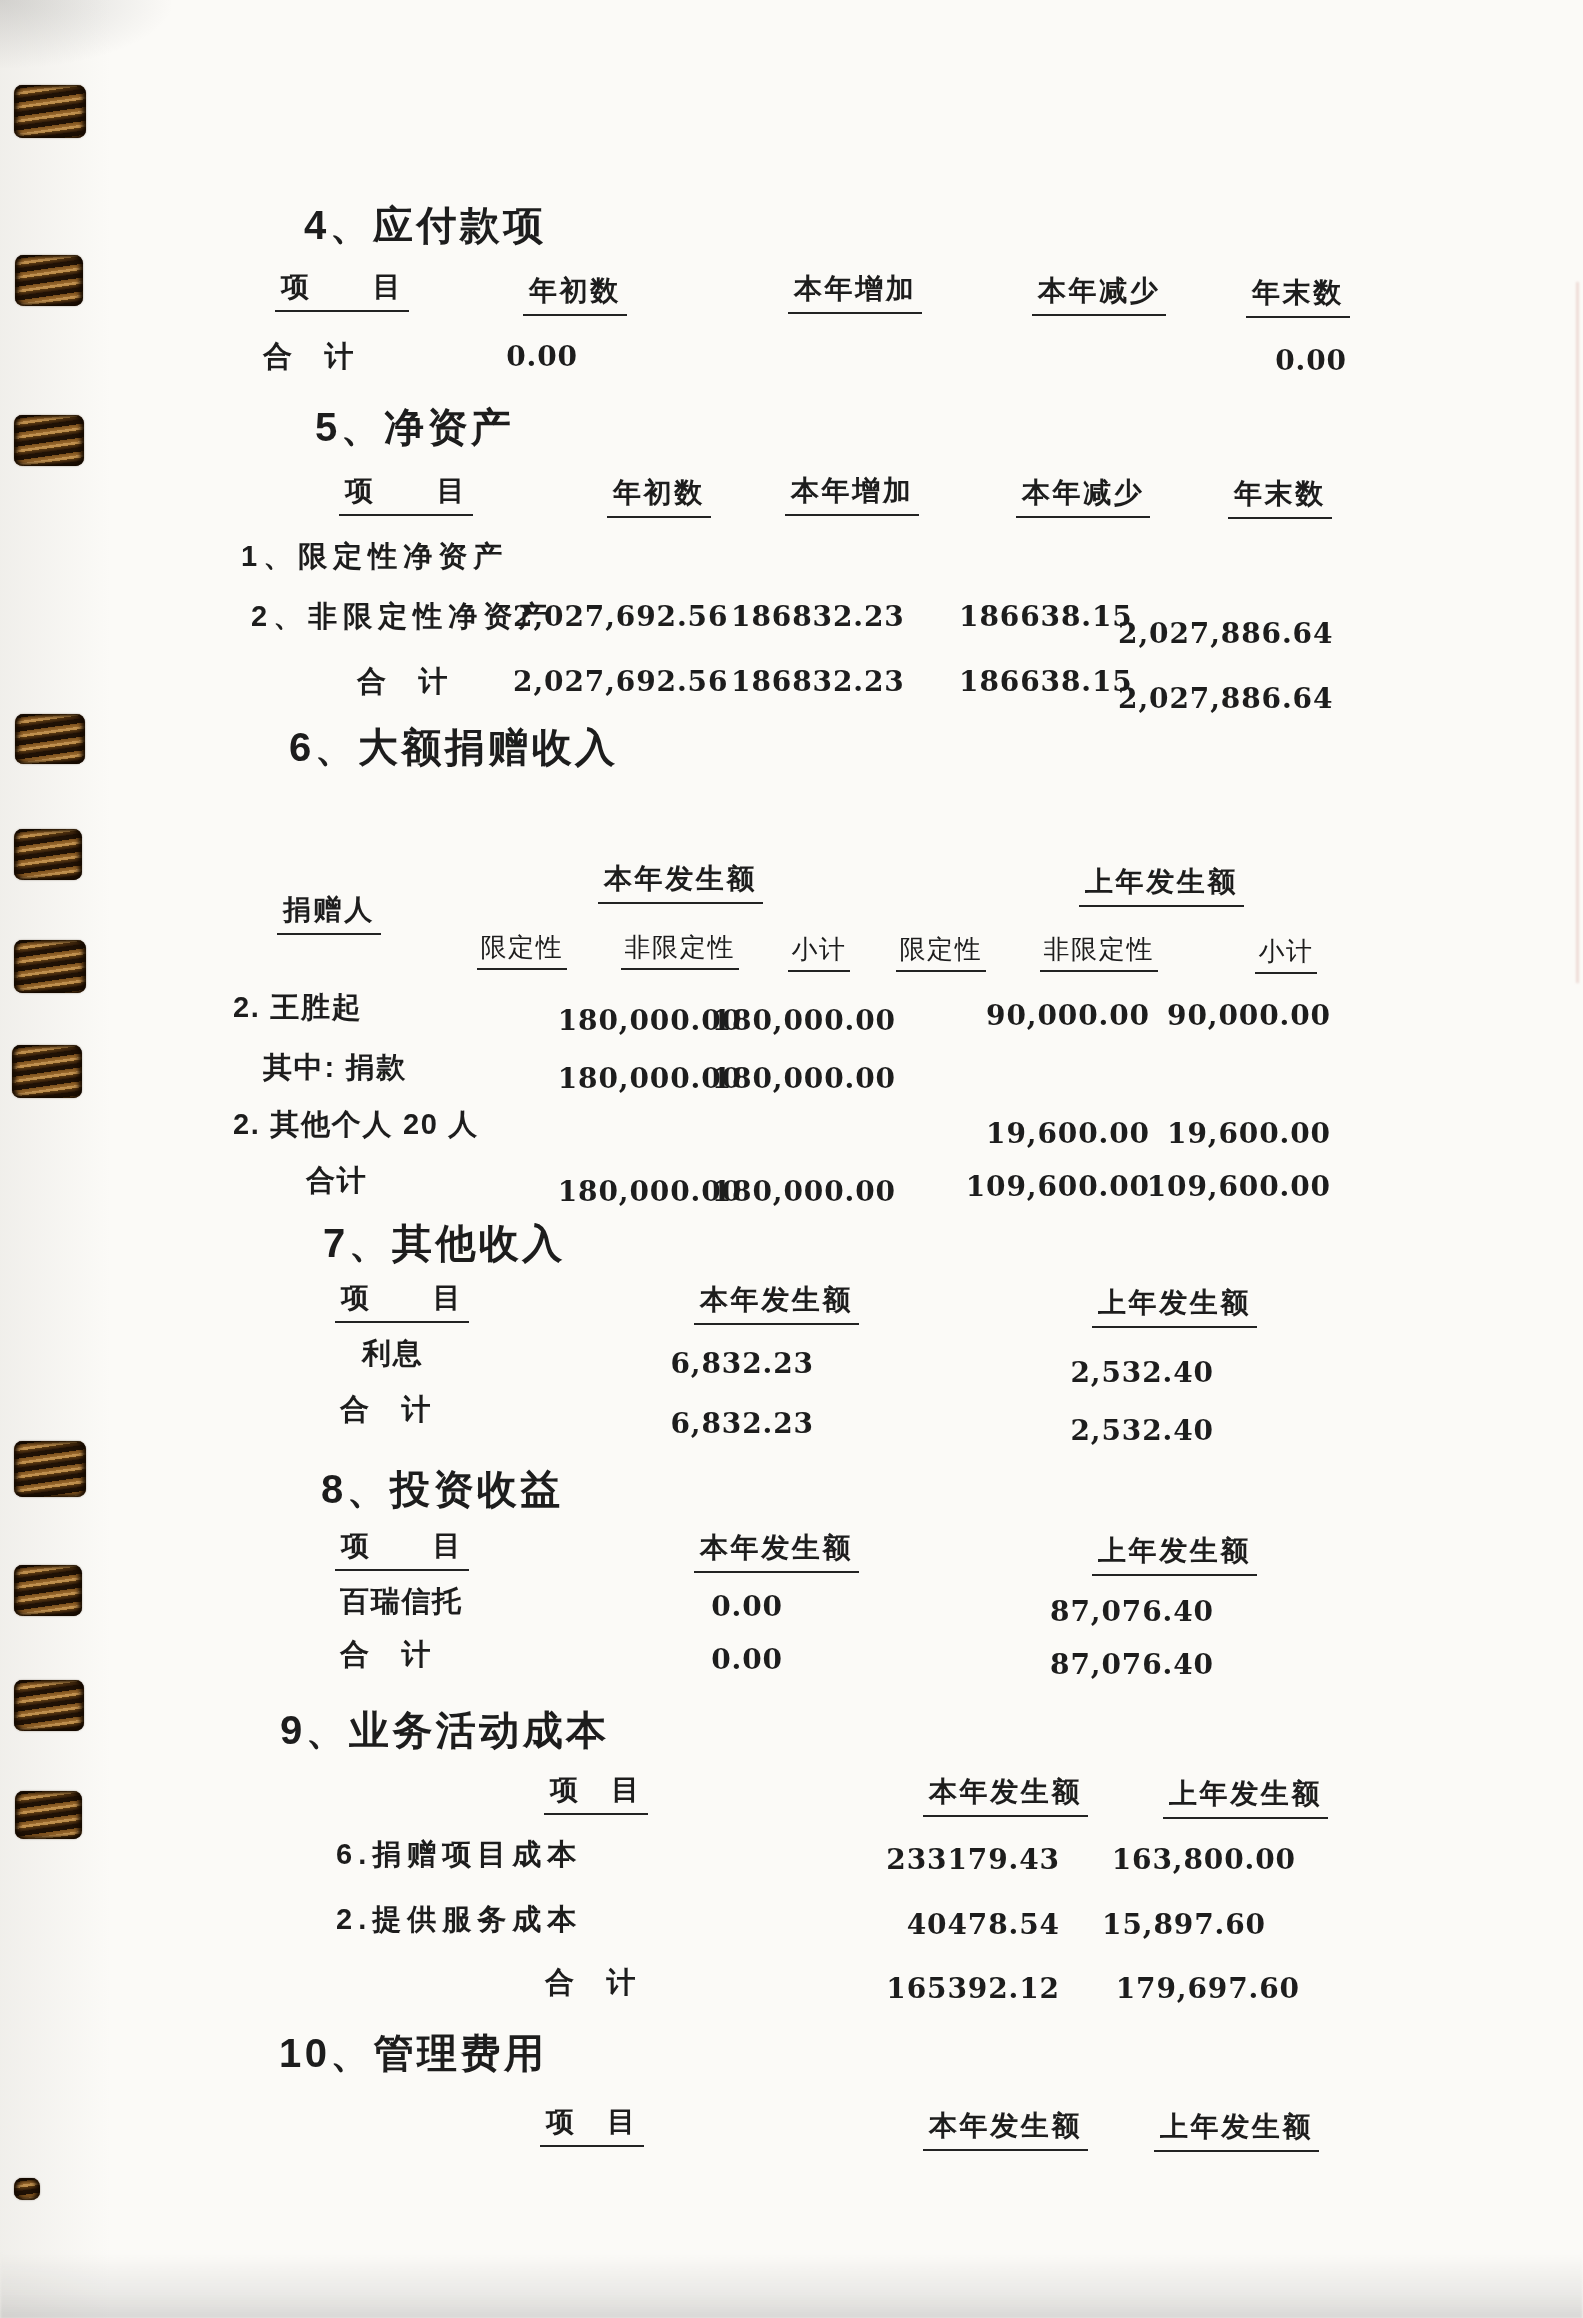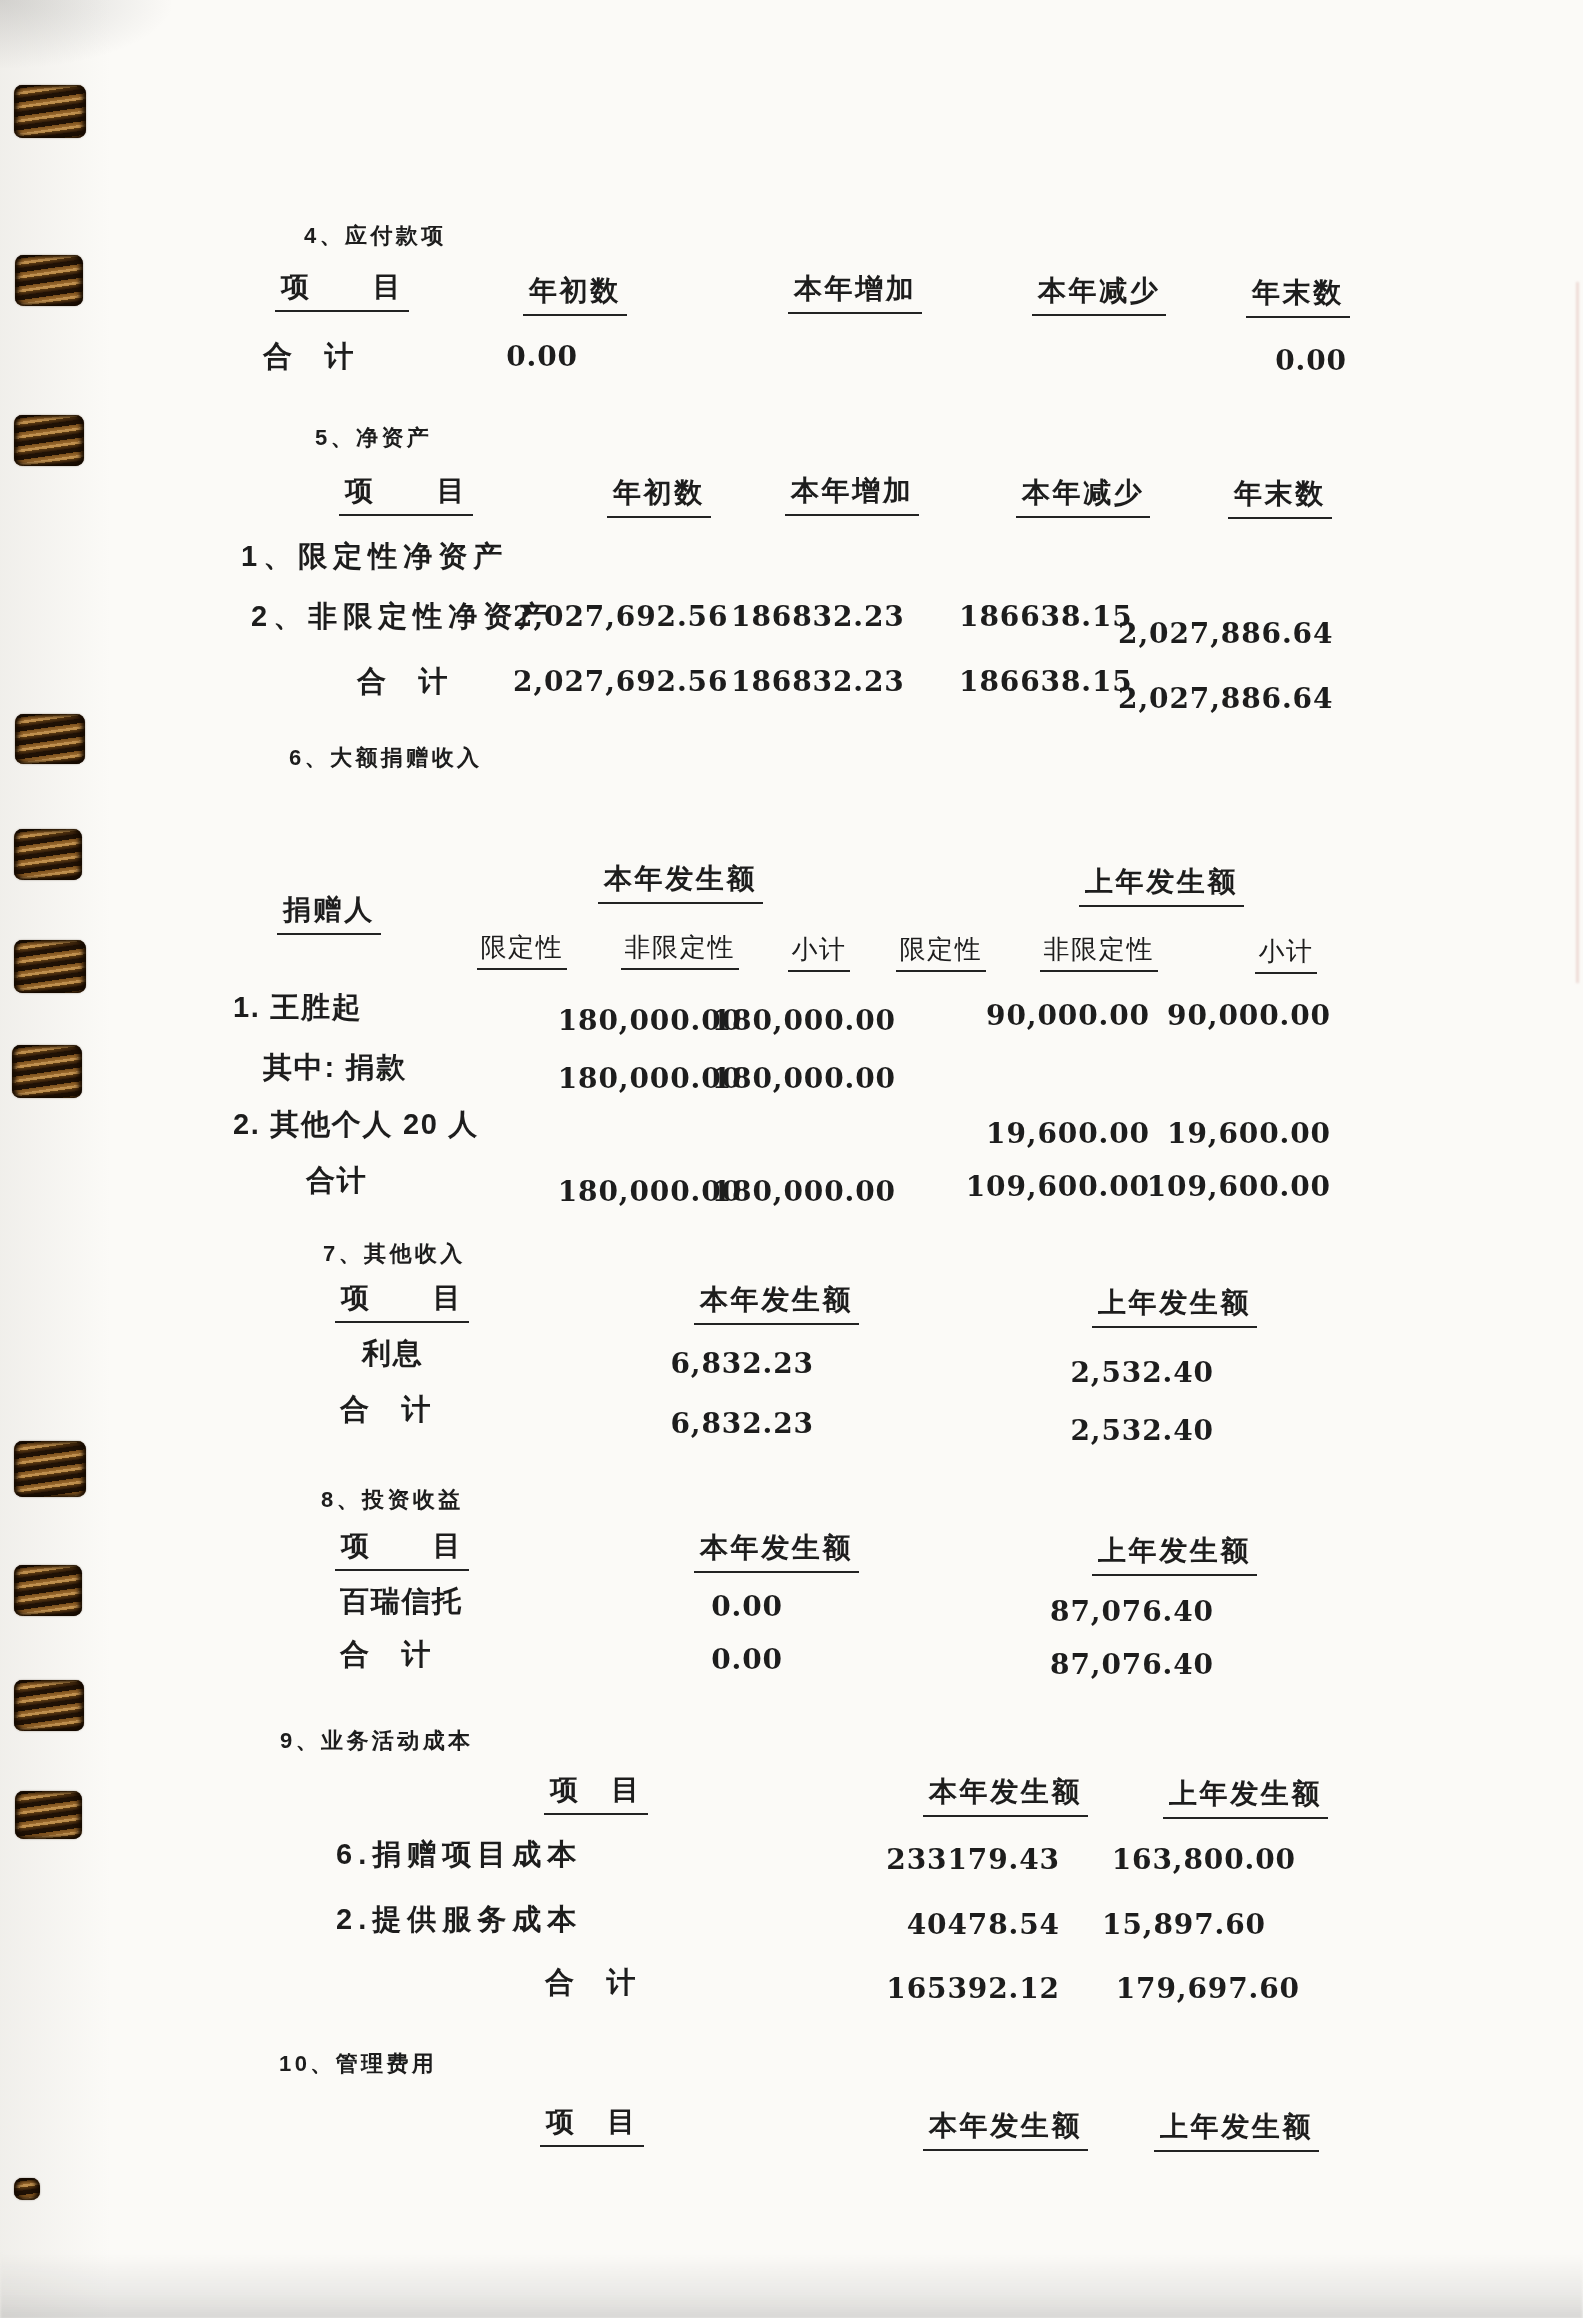--- a/index.html
+++ b/index.html
@@ -39,21 +39,21 @@
       #7a4f1d 4.3px, #9c6b2e 7.7px,
       #c29253 7.7px, #b98a47 10.3px,
       #5e3c13 10.3px, #2a1708 13.7px);
     box-shadow: inset 0 0 6px #140a02,
                 inset 3.4px 0 4.3px rgba(22,10,0,0.85),
                 inset -3.4px 0 4.3px rgba(22,10,0,0.85),
                 0 0 1.7px rgba(40,20,5,0.5);
   }
   
   .el { position: absolute; white-space: nowrap; }
-  .t  { font-size: 22px; font-weight: bold; letter-spacing: 3.4px; margin-top: 23px; }
+  .t  { font-size: 40px; font-weight: bold; letter-spacing: 3.4px; }
   .h  { font-size: 28px; font-weight: bold; letter-spacing: 2.6px;
         border-bottom: 2.6px solid #232323; padding: 0 6px 4.3px 6px; text-align: right; }
   .h2 { font-size: 26px; font-weight: normal; letter-spacing: 1.7px;
         border-bottom: 2.6px solid #232323; padding: 0 3.4px 3.4px 3.4px; }
   .lb { font-size: 29px; font-weight: 600; letter-spacing: 1.7px; }
   .sp { letter-spacing: 6px; }
   .n  { font-size: 28px; font-family: "DejaVu Serif", serif; font-weight: bold;
         letter-spacing: 0.9px; text-align: right; }
   .note { font-size: 29px; font-weight: 600; letter-spacing: 1.7px; }
 </style>
@@ -116,21 +116,21 @@
   <span class="el h" style="left:1079px;top:863px">上年发生额</span>
   <span class="el h" style="left:277px;top:891px">捐赠人</span>
 
   <span class="el h2" style="left:477px;top:930px">限定性</span>
   <span class="el h2" style="left:621px;top:930px">非限定性</span>
   <span class="el h2" style="left:788px;top:932px">小计</span>
   <span class="el h2" style="left:896px;top:932px">限定性</span>
   <span class="el h2" style="left:1040px;top:932px">非限定性</span>
   <span class="el h2" style="left:1255px;top:934px">小计</span>
 
-  <span class="el lb" style="left:233px;top:988px">1. 王胜起</span>
+  <span class="el lb" style="left:233px;top:988px">2. 王胜起</span>
   <span class="el n" style="left:528px;top:1004px;width:214px">180,000.00</span>
   <span class="el n" style="left:682px;top:1004px;width:214px">180,000.00</span>
   <span class="el n" style="left:936px;top:999px;width:214px">90,000.00</span>
   <span class="el n" style="left:1117px;top:999px;width:214px">90,000.00</span>
 
   <span class="el lb" style="left:263px;top:1048px">其中: 捐款</span>
   <span class="el n" style="left:528px;top:1062px;width:214px">180,000.00</span>
   <span class="el n" style="left:682px;top:1062px;width:214px">180,000.00</span>
 
   <span class="el lb" style="left:233px;top:1105px">2. 其他个人 20 人</span>

